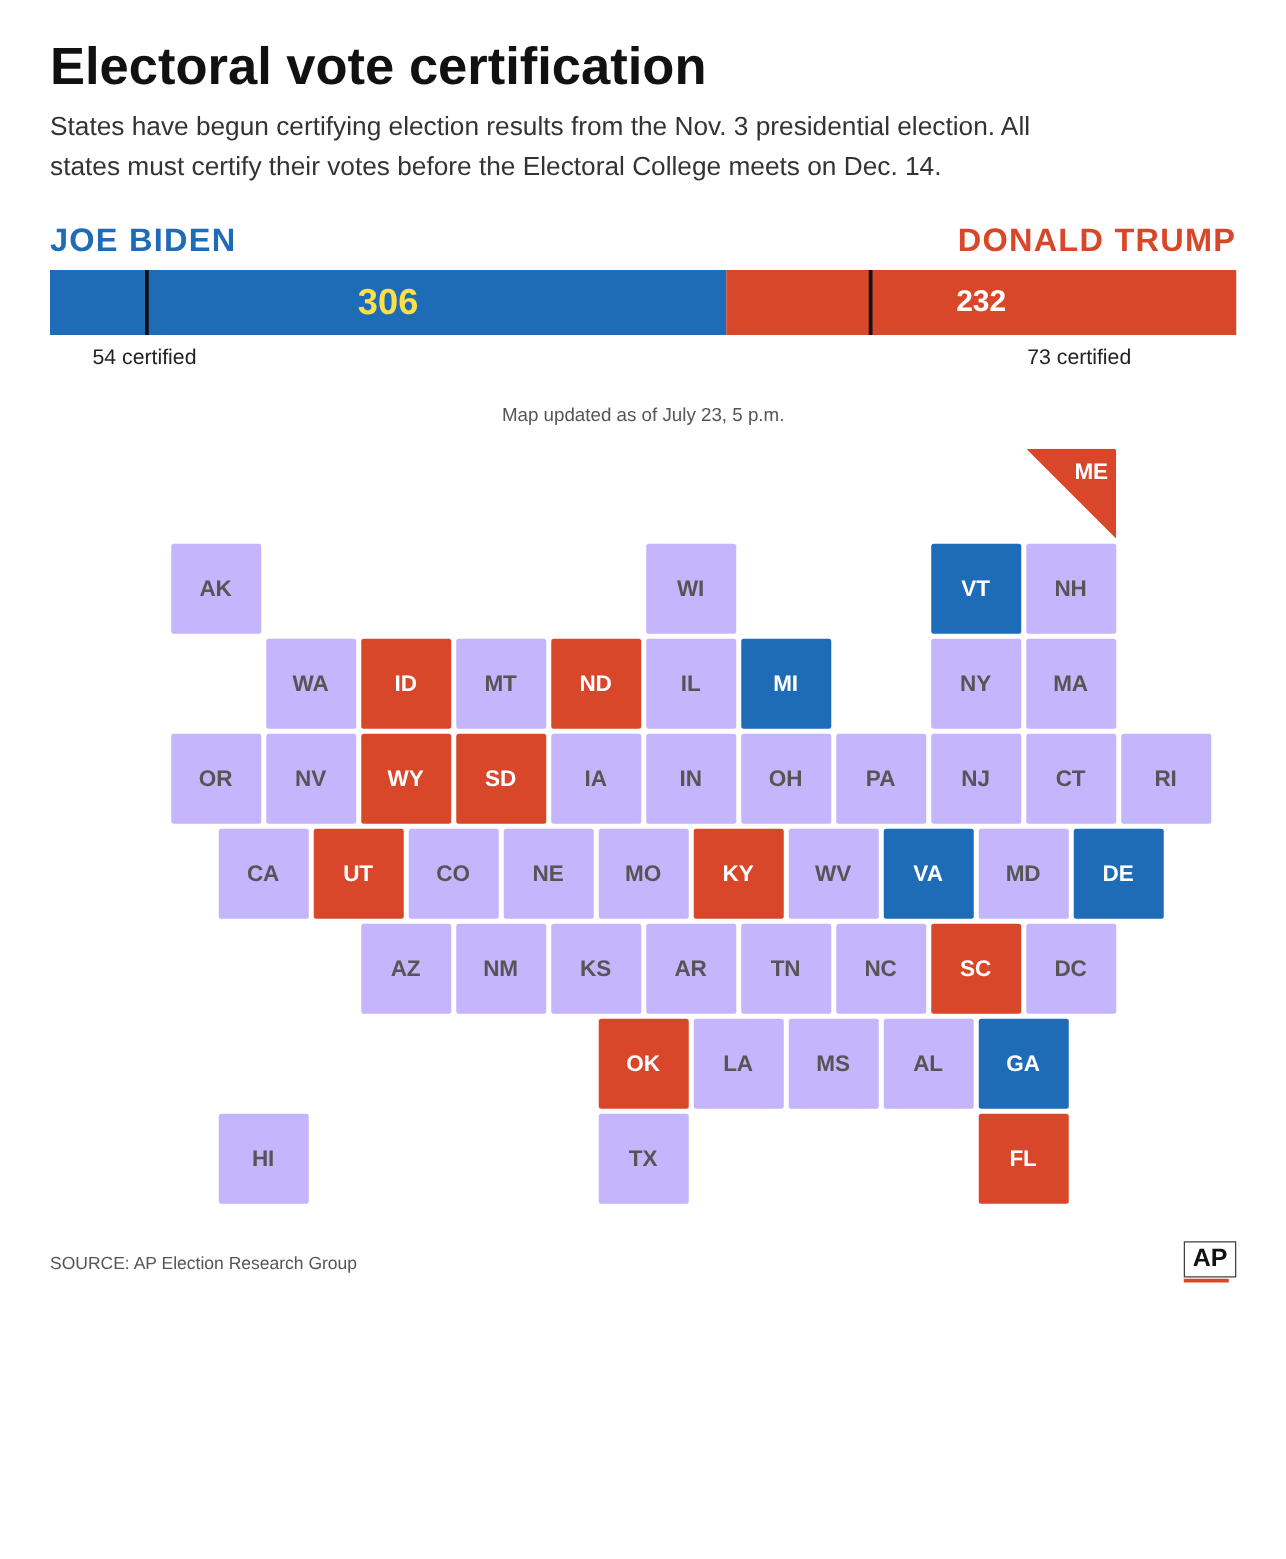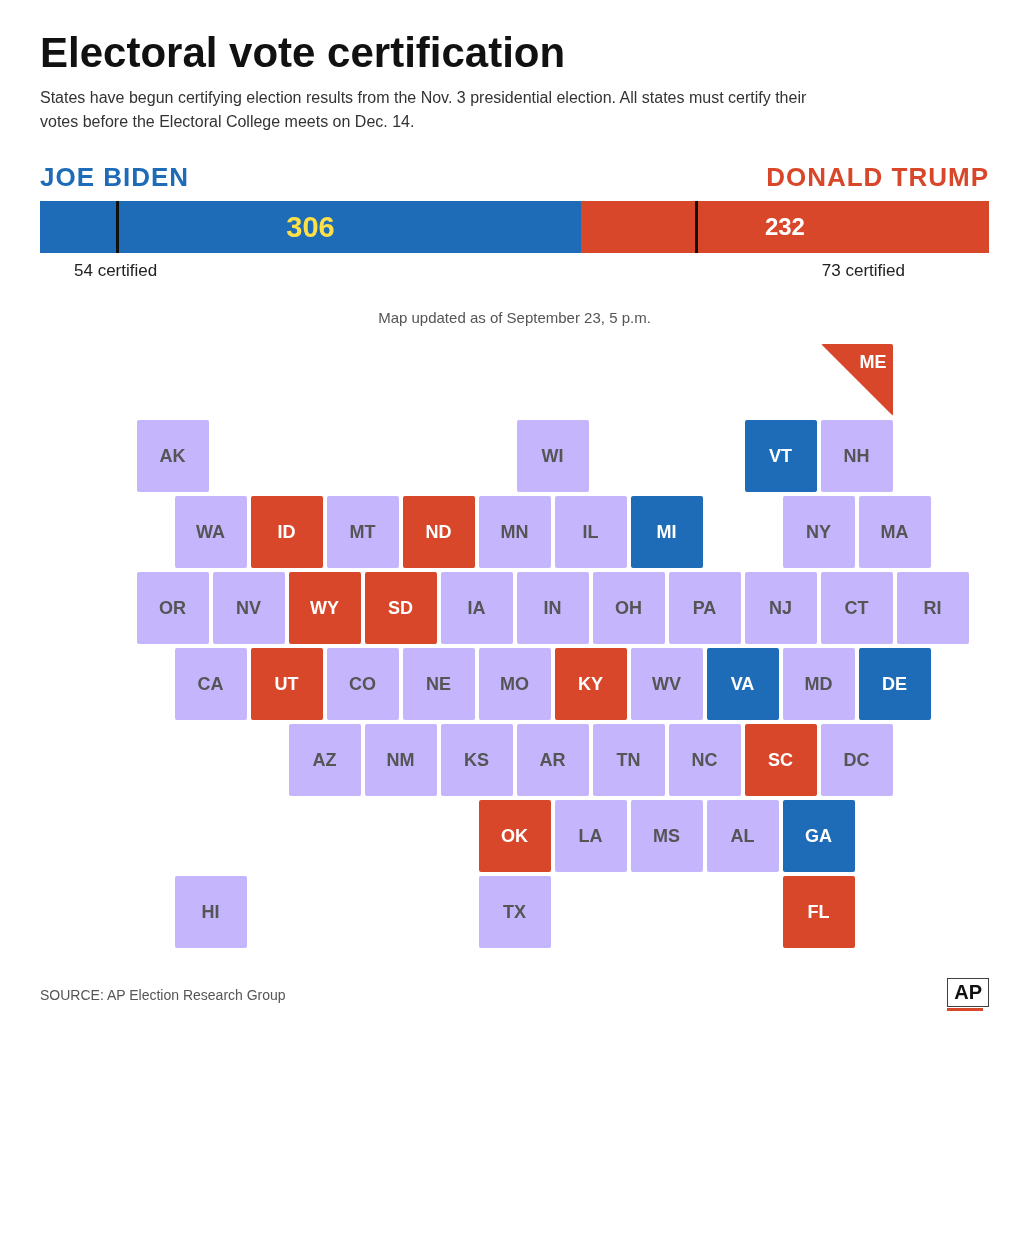--- a/index.html
+++ b/index.html
@@ -11,21 +11,21 @@
       padding: 30px 40px;
     }
     h1 {
       font-size: 42px;
       font-weight: 900;
       color: #111;
       line-height: 1.1;
       margin-bottom: 10px;
     }
     .subtitle {
-      font-size: 16px;
+      font-size: 21px;
       color: #333;
       line-height: 1.5;
       max-width: 800px;
       margin-bottom: 28px;
     }
     .candidates-row {
       display: flex;
       justify-content: space-between;
       align-items: center;
       margin-bottom: 8px;
@@ -173,21 +173,21 @@
     <div class="bar-tick" style="left:28%"></div>
     <span>232</span>
   </div>
 </div>
 
 <div class="certified-row">
   <span class="certified-biden">54 certified</span>
   <span class="certified-trump">73 certified</span>
 </div>
 
-<div class="map-updated">Map updated as of  September 23, 5 p.m.</div>
+<div class="map-updated">Map updated as of  July 23, 5 p.m.</div>
 
 <div id="map-container">
 <div class="grid-row">
       <div class="state-cell empty"></div>
       <div class="state-cell empty"></div>
       <div class="state-cell empty"></div>
       <div class="state-cell empty"></div>
       <div class="state-cell empty"></div>
       <div class="state-cell empty"></div>
       <div class="state-cell empty"></div>
@@ -209,21 +209,20 @@
       <div class="state-cell empty"></div>
       <div class="state-cell blue">VT</div>
       <div class="state-cell gray">NH</div>
     </div>
     <div class="grid-row">
       <div class="state-cell empty"></div>
       <div class="state-cell gray">WA</div>
       <div class="state-cell red">ID</div>
       <div class="state-cell gray">MT</div>
       <div class="state-cell red">ND</div>
-      <div class="state-cell gray">MN</div>
       <div class="state-cell gray">IL</div>
       <div class="state-cell blue">MI</div>
       <div class="state-cell empty"></div>
       <div class="state-cell gray">NY</div>
       <div class="state-cell gray">MA</div>
     </div>
     <div class="grid-row">
       <div class="state-cell empty"></div>
       <div class="state-cell gray">OR</div>
       <div class="state-cell gray">NV</div>

